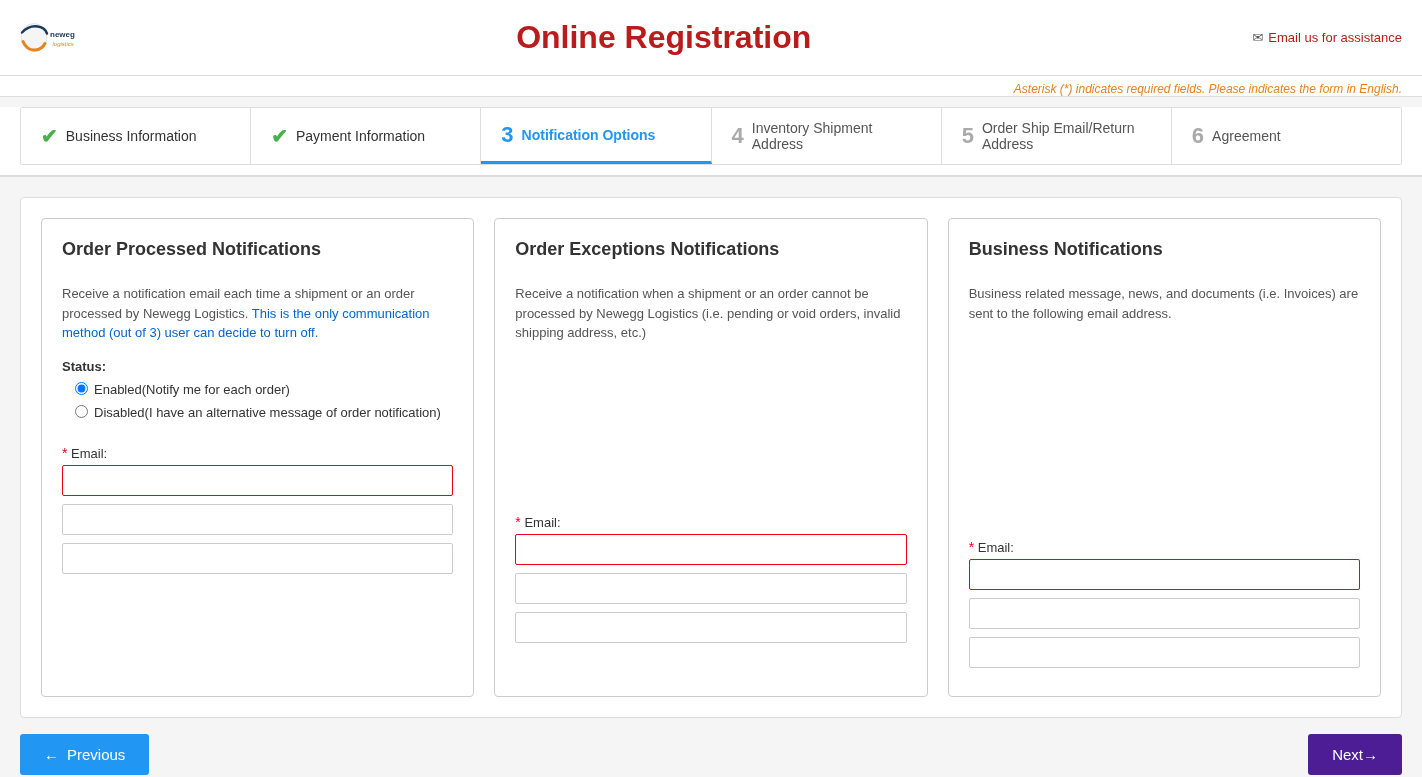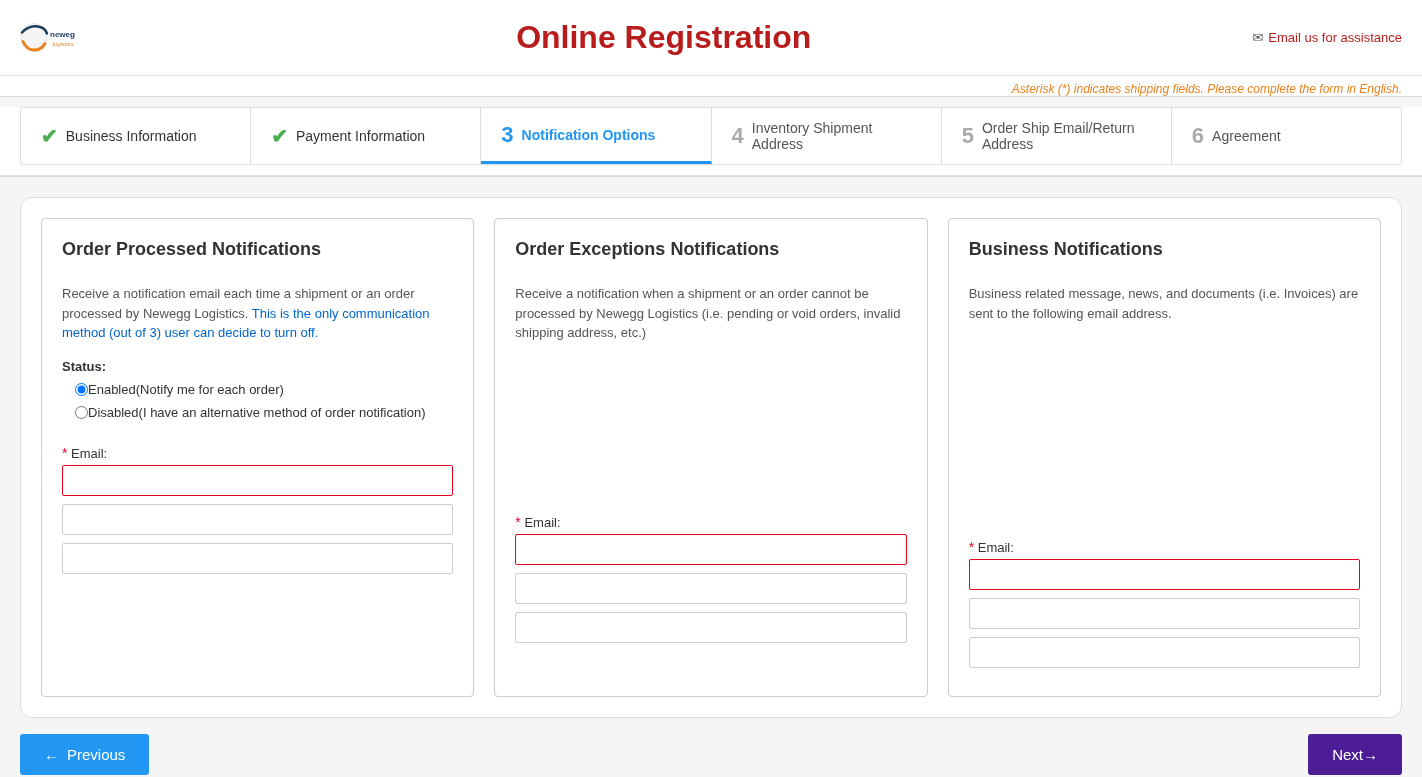--- a/index.html
+++ b/index.html
@@ -22,30 +22,30 @@
     .step.active { background: #fff; border-bottom: 3px solid #2196F3; }
     .step.active .step-label { color: #2196F3; font-weight: bold; }
     .step-number { font-size: 22px; font-weight: bold; color: #aaa; }
     .step-label { font-size: 14px; color: #555; }
     .step.completed .step-label { color: #333; font-weight: normal; }
     .check-icon { color: #4caf50; font-size: 20px; font-weight: bold; }
     .step.active .step-number { color: #2196F3; }
 
     
     .main-content { padding: 20px; }
-    .card-container { background: #fff; border: 1px solid #ddd; border-radius: 12px; padding: 20px; display: flex; gap: 20px; }
+    .card-container { background: #fff; border: 1px solid #ddd; border-radius: 4px; padding: 20px; display: flex; gap: 20px; }
     .notification-card { flex: 1; border: 1px solid #ccc; border-radius: 4px; padding: 20px; background: #fff; }
     .card-title { font-size: 18px; font-weight: bold; color: #333; margin-bottom: 16px; padding-bottom: 8px; }
     .card-desc { font-size: 13px; color: #555; line-height: 1.5; margin-bottom: 16px; }
     .card-desc .highlight { color: #0066cc; }
 
     
     .status-label { font-size: 13px; font-weight: bold; margin-bottom: 8px; color: #333; }
     .radio-group { margin-bottom: 16px; }
-    .radio-item { display: flex; align-items: center; gap: 0; margin-bottom: 8px; font-size: 13px; color: #333; padding-left: 13px; }
+    .radio-item { display: flex; align-items: flex-start; gap: 6px; margin-bottom: 8px; font-size: 13px; color: #333; padding-left: 13px; }
     .radio-item input[type="radio"] { margin: 0; }
 
     
     .email-section { margin-top: 16px; }
     .email-label { font-size: 13px; color: #333; margin-bottom: 4px; margin-top: 25px; }
     .required-star { color: #e8001c; font-size: 14px; }
     .email-input { width: 100%; border: 1px solid #ccc; border-radius: 2px; padding: 7px 8px; font-size: 13px; margin-bottom: 8px; outline: none; }
     .email-input.error { border: 1px solid #e8001c; }
 
     
@@ -79,21 +79,21 @@
 
   <div class="header-title">Online Registration</div>
 
   <div class="email-assist">
     <span>✉</span>
     <a href="#">Email us for assistance</a>
   </div>
 </div>
 
 <div class="sub-header">
-  <span>Asterisk (*) indicates shipping fields. Please complete the form in English.</span>
+  <span>Asterisk (*) indicates required fields. Please indicates the form in English.</span>
 </div>
 
 <div class="stepper-wrapper">
   <div class="stepper">
 
     <div class="step completed">
       <span class="check-icon">✔</span>
       <span class="step-label">Business Information</span>
     </div>
 
@@ -135,21 +135,21 @@
       </div>
 
       <div class="status-label">Status:</div>
       <div class="radio-group">
         <label class="radio-item">
           <input type="radio" name="order_status" checked="" style="">
           <span>Enabled(Notify me for each order)</span>
         </label>
         <label class="radio-item">
           <input type="radio" name="order_status" style="">
-          <span>Disabled(I have an alternative method of order notification)</span>
+          <span>Disabled(I have an alternative message of order notification)</span>
         </label>
       </div>
 
       <div class="email-section">
         <div class="email-label">
           <span class="required-star">*</span>
           <span>Email:</span>
         </div>
         <input type="text" class="email-input error" placeholder="" style="">
         <input type="text" class="email-input" placeholder="" style="">

